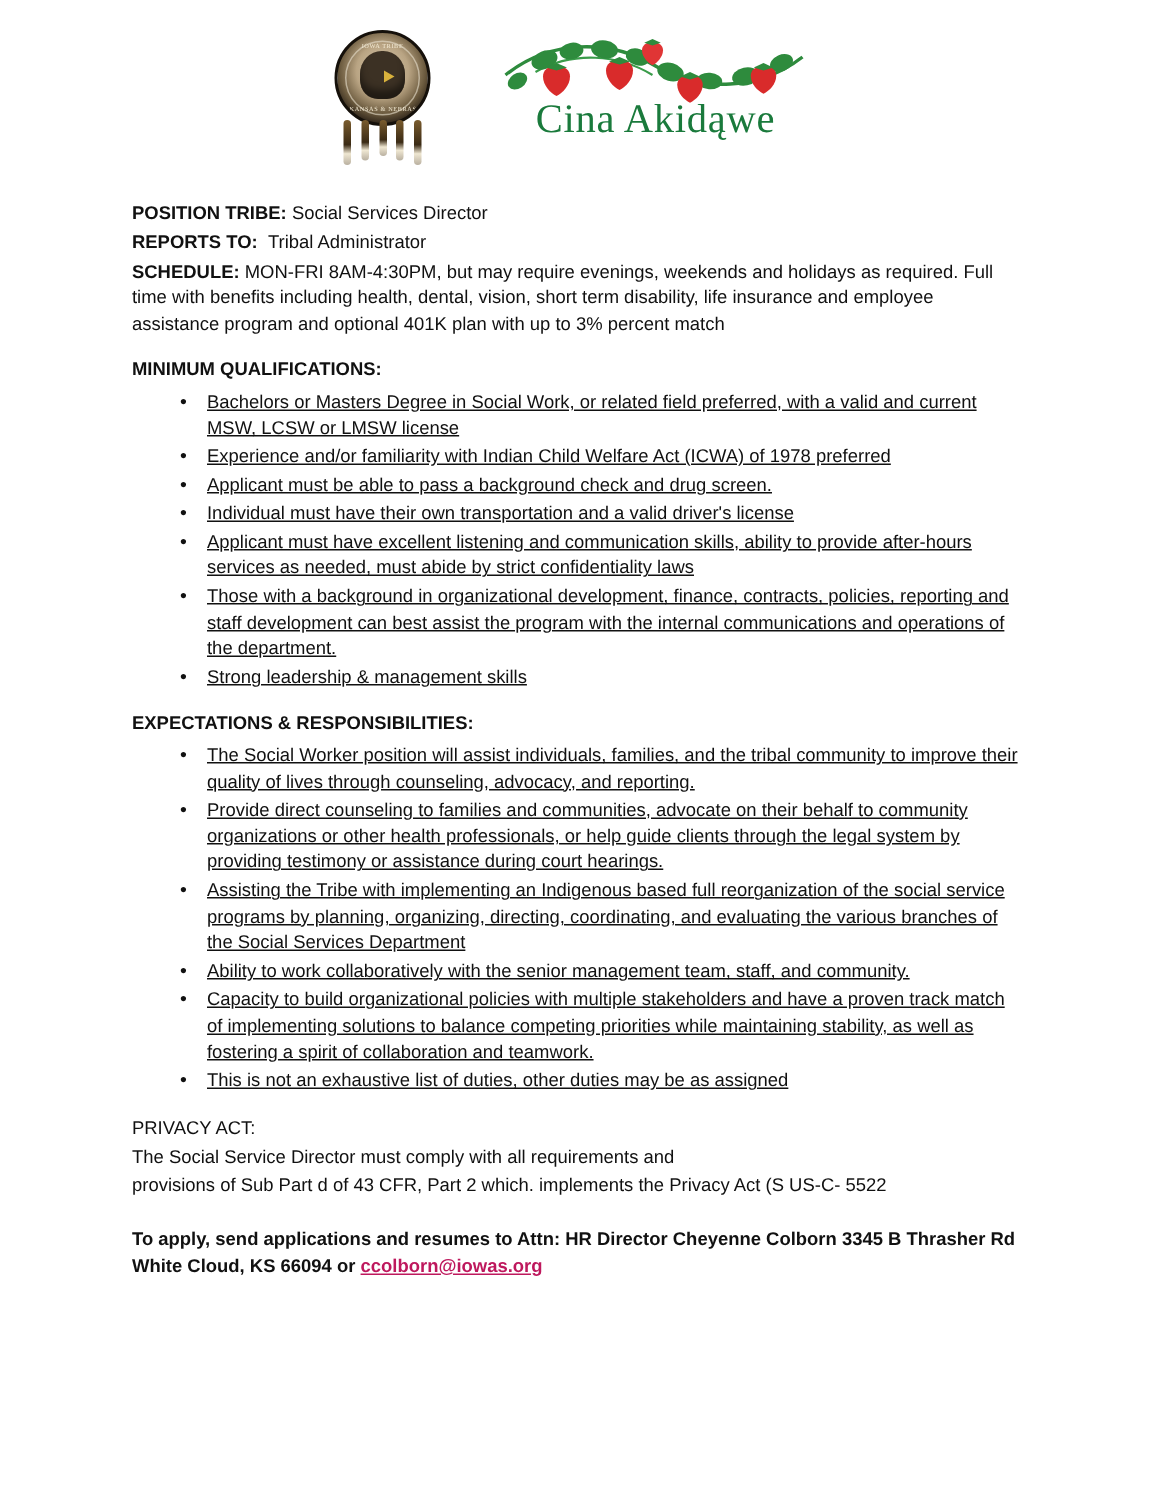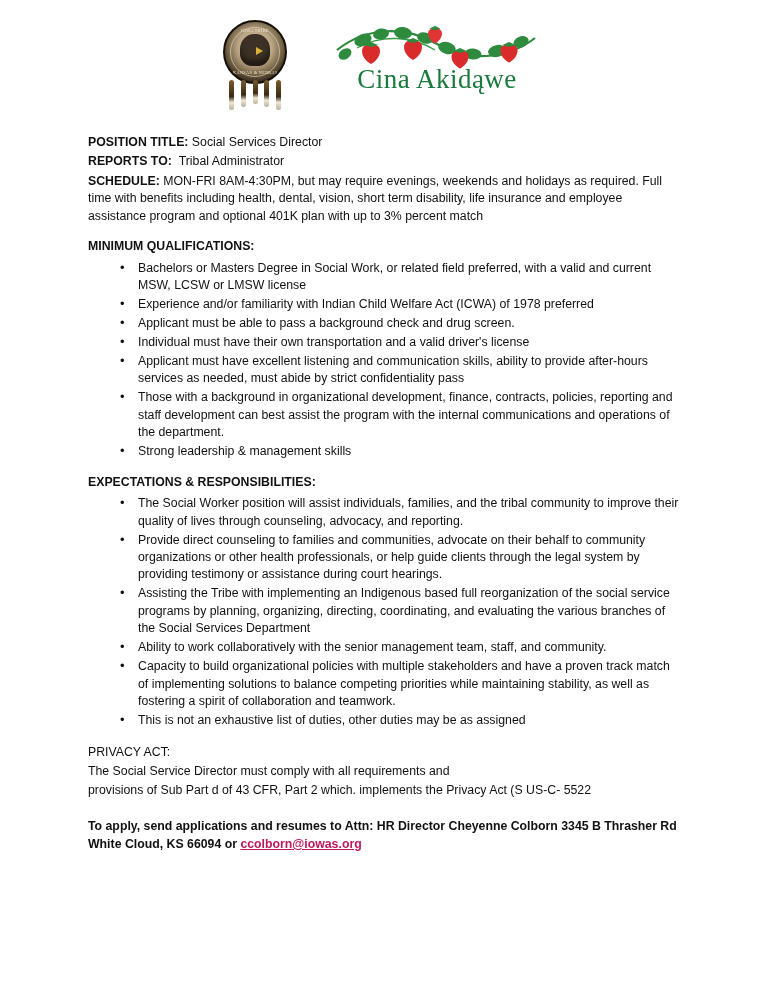--- a/index.html
+++ b/index.html
@@ -143,20 +143,21 @@
   .section-head {
     font-weight: bold;
     margin: 13px 0 4px 0;
     font-size: 12.3px;
   }
 
   ul.bullets {
     list-style: none;
     margin: 0 0 0 0;
     padding: 0 0 0 30px;
+    text-decoration: underline;
   }
   ul.bullets > li {
     position: relative;
     padding-left: 20px;
     margin-bottom: 1.5px;
     line-height: 1.42;
   }
   ul.bullets > li::before {
     content: "\2022";
     position: absolute;
@@ -233,41 +234,41 @@
         </g>
       </svg>
       <div class="brand-name">Cina Akidąwe</div>
     </div>
 
   </div>
 
   <div class="doc">
 
     <div class="block">
-      <span class="bold">POSITION TITLE:</span>
+      <span class="bold">POSITION TRIBE:</span>
       <span>Social Services Director</span>
     </div>
 
     <div class="block">
       <span class="bold">REPORTS TO:</span>
       <span>&nbsp;</span><span>Tribal Administrator</span>
     </div>
 
     <div class="block">
       <span class="bold">SCHEDULE:</span>
       <span>MON-FRI 8AM-4:30PM, but may require evenings, weekends and holidays as required. Full time with benefits including health, dental, vision, short term disability, life insurance and employee assistance program and optional 401K plan with up to 3% percent match</span>
     </div>
 
     <div class="section-head">MINIMUM QUALIFICATIONS:</div>
     <ul class="bullets">
       <li>Bachelors or Masters Degree in Social Work, or related field preferred, with a valid and current MSW, LCSW or LMSW license</li>
       <li>Experience and/or familiarity with Indian Child Welfare Act (ICWA) of 1978 preferred</li>
       <li>Applicant must be able to pass a background check and drug screen.</li>
       <li>Individual must have their own transportation and a valid driver's license</li>
-      <li>Applicant must have excellent listening and communication skills, ability to provide after-hours services as needed, must abide by strict confidentiality pass</li>
+      <li>Applicant must have excellent listening and communication skills, ability to provide after-hours services as needed, must abide by strict confidentiality laws</li>
       <li>Those with a background in organizational development, finance, contracts, policies, reporting and staff development can best assist the program with the internal communications and operations of the department.</li>
       <li>Strong leadership &amp; management skills</li>
     </ul>
 
     <div class="section-head">EXPECTATIONS &amp; RESPONSIBILITIES:</div>
     <ul class="bullets">
       <li>The Social Worker position will assist individuals, families, and the tribal community to improve their quality of lives through counseling, advocacy, and reporting.</li>
       <li>Provide direct counseling to families and communities, advocate on their behalf to community organizations or other health professionals, or help guide clients through the legal system by providing testimony or assistance during court hearings.</li>
       <li>Assisting the Tribe with implementing an Indigenous based full reorganization of the social service programs by  planning, organizing, directing, coordinating, and evaluating the various branches of the Social Services Department</li>
       <li>Ability to work collaboratively with the senior management team, staff, and community.</li>

